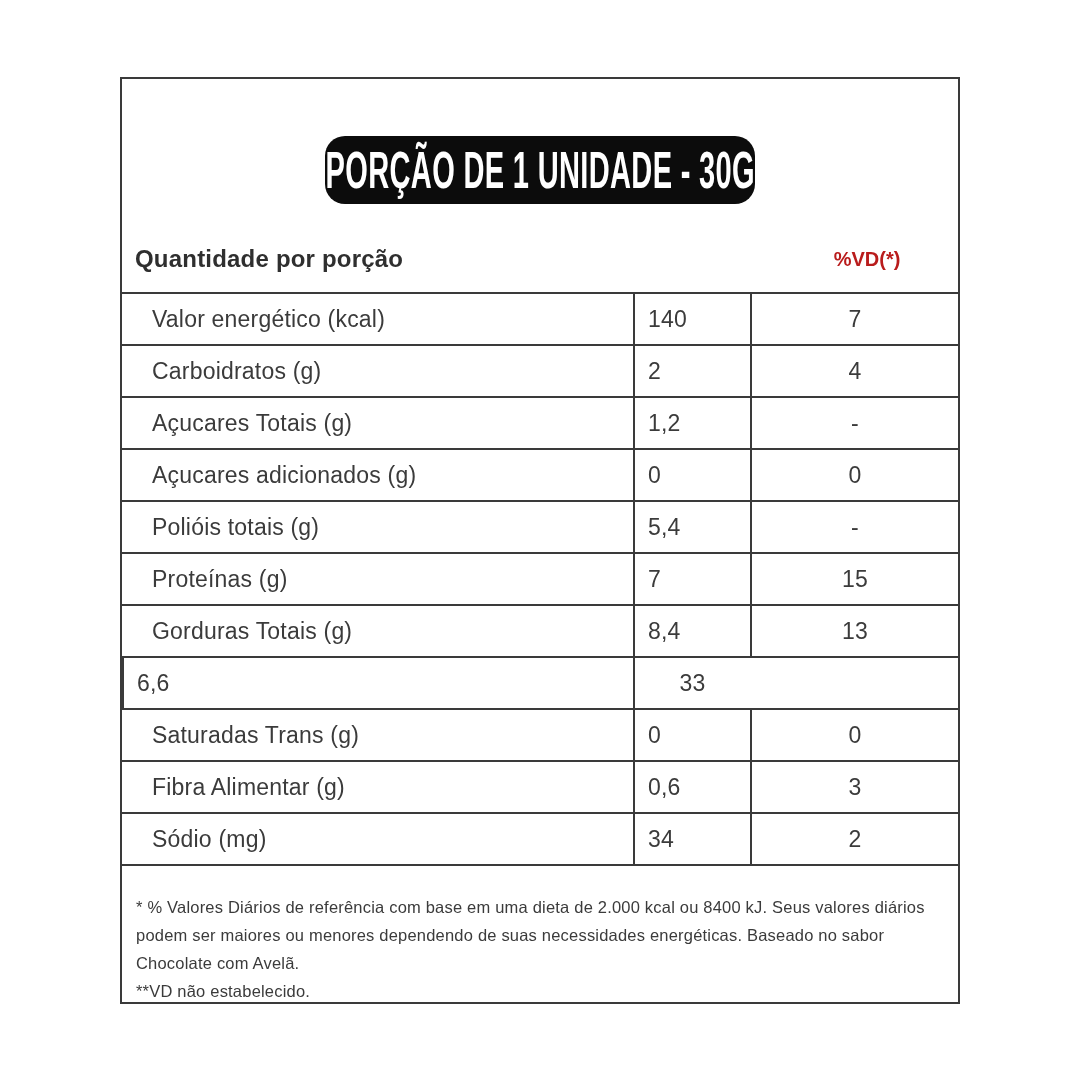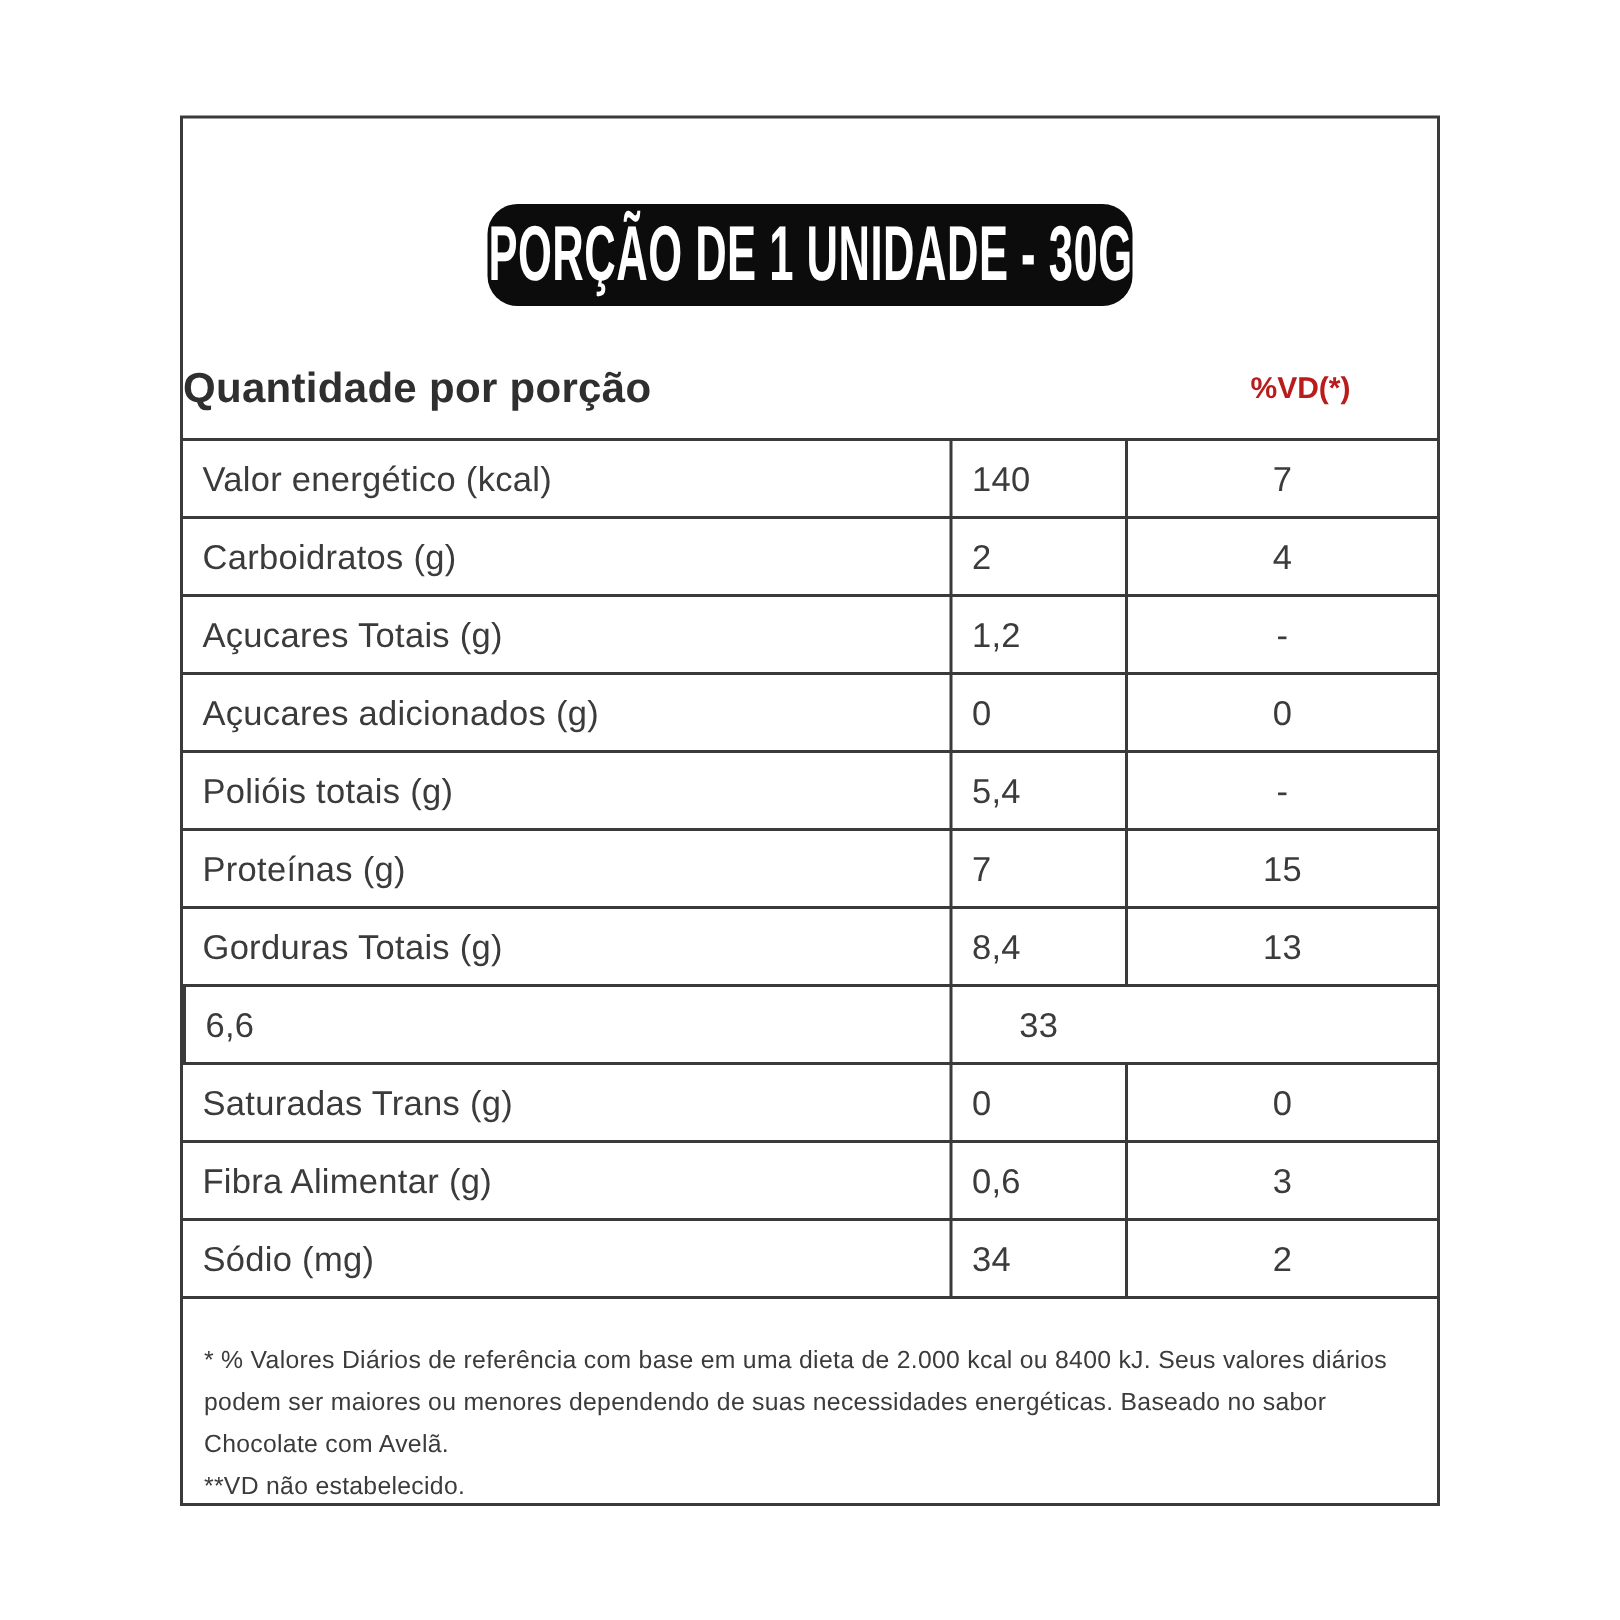--- a/index.html
+++ b/index.html
@@ -54,22 +54,23 @@
   .head-row {
     position: absolute;
     left: 0;
     right: 0;
     top: 148px;
     height: 64px;
     display: flex;
     align-items: center;
   }
   .head-left {
+    padding-left: 13px;
     font-weight: 700;
-    font-size: 28px;
+    font-size: 24px;
     color: #2f2f2f;
     letter-spacing: 0.2px;
   }
   .head-right {
     position: absolute;
     left: 630px;
     right: 0;
     text-align: center;
     padding-left: 24px;
     font-weight: 700;
@@ -90,21 +91,21 @@
     height: 50px;
     border-top: 2px solid #3a3a3a;
   }
   .cell {
     display: flex;
     align-items: center;
     font-size: 23px;
     color: #3b3b3b;
     letter-spacing: 0.2px;
   }
-  .cell-label { padding-left: 13px; }
+  .cell-label { padding-left: 30px; }
   .cell-qty   { border-left: 2px solid #3a3a3a; padding-left: 13px; }
   .cell-vd    { border-left: 2px solid #3a3a3a; justify-content: center; }
   
   .footnotes {
     position: absolute;
     left: 0;
     right: 0;
     top: 786px;
     padding: 28px 24px 0 14px;
     color: #3b3b3b;

